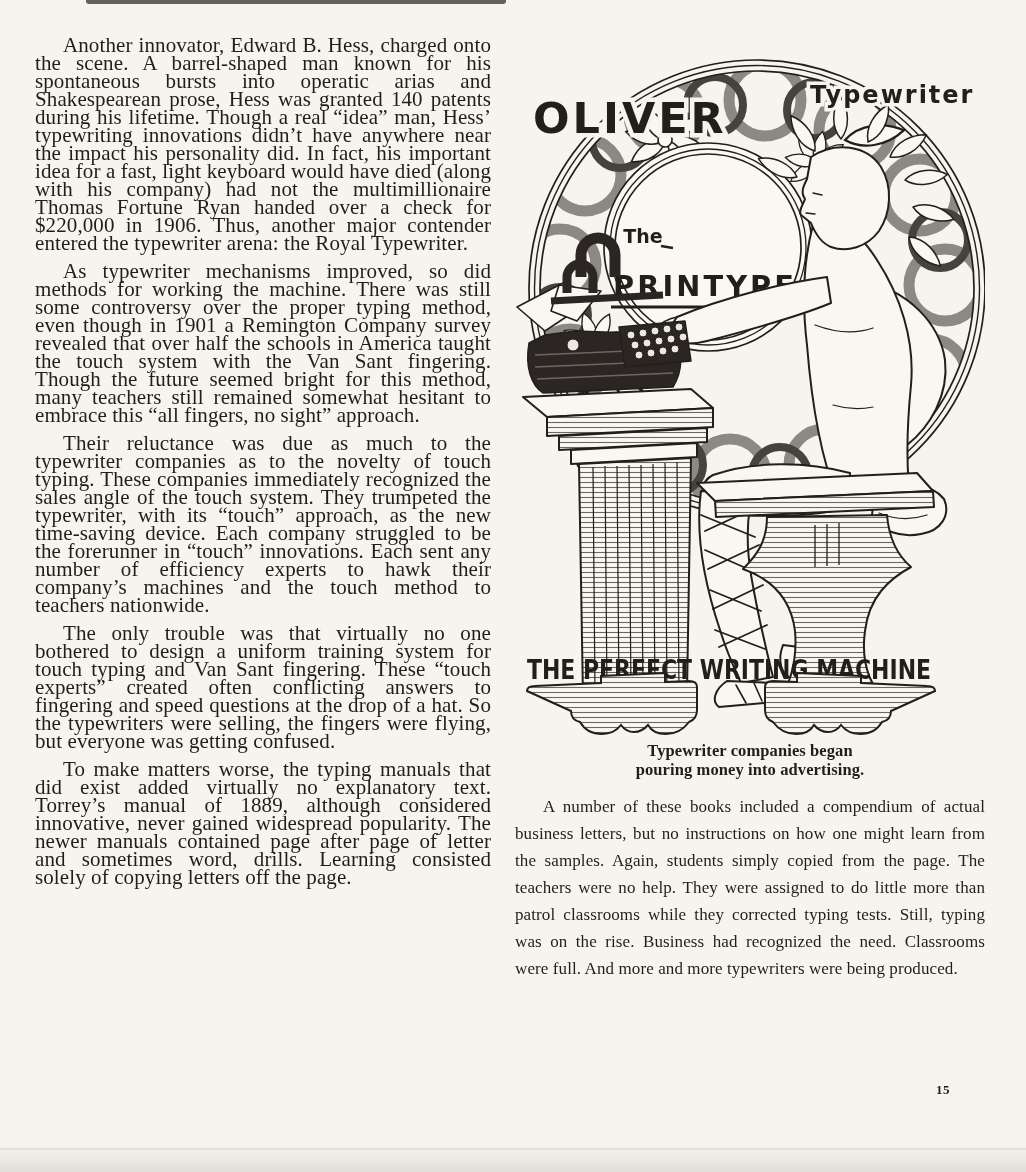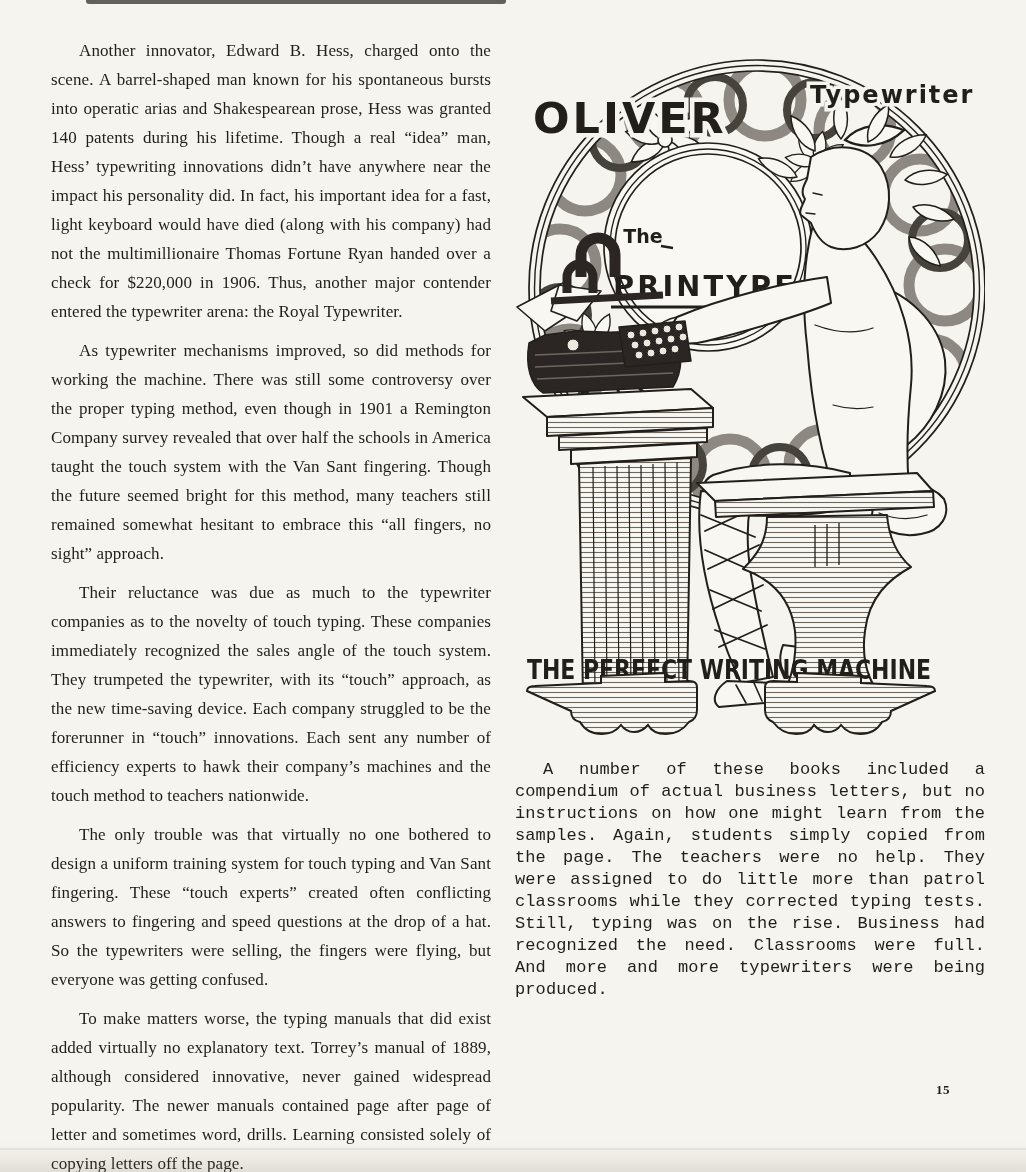--- a/index.html
+++ b/index.html
@@ -18,41 +18,40 @@
     background:linear-gradient(to bottom, rgba(110,104,92,0) 0%, rgba(110,104,92,.07) 55%, rgba(110,104,92,.16) 100%);
   }
   .scan-smudge{
     position:absolute;left:0;top:1148px;width:1026px;height:2px;
     background:rgba(90,84,74,.10);
   }
   .col-left{
     position:absolute;left:35px;top:36px;width:456px;
   }
   .col-left p{
-    margin:0 0 10px 16px;
-    font-size:17px;line-height:29px;
+    margin:0 0 10px 0;
+    font-size:21px;line-height:18px;
     text-align:justify;text-indent:28px;
     letter-spacing:.1px;
   }
   .col-right{
     position:absolute;left:515px;top:45px;width:470px;
   }
   .ad-illustration{display:block;}
   .caption{
     margin-top:-4px;
     text-align:center;
     font-weight:bold;font-size:16.5px;line-height:19px;
     letter-spacing:.1px;
   }
   .col-right .body-par{
     margin:14px 0 0 0;
-    font-size:17px;line-height:22px;
+    font-size:17px;line-height:27px;
     text-align:justify;text-indent:28px;
     letter-spacing:.1px;
-    font-family:Liberation Mono, monospace;
   }
   .page-number{
     position:absolute;left:936px;top:1082px;
     font-size:13px;font-weight:bold;letter-spacing:.5px;
   }
 </style>
 </head>
 <body>
 
 <div class="scan-edge-top"></div>
@@ -249,20 +248,24 @@
 
     <g stroke="#221f1b" stroke-width="2" fill="url(#hl)">
       <use href="#footL"></use>
       <use href="#footL" transform="translate(432,0) scale(-1,1)"></use>
     </g>
 
     <text x="18" y="88" font-family="DejaVu Sans, sans-serif" font-size="43" font-weight="800" letter-spacing="3" fill="#221f1b" paint-order="stroke" stroke="#f6f4ee" stroke-width="9">OLIVER</text>
     <text x="295" y="58" font-family="DejaVu Sans, sans-serif" font-size="24" font-weight="700" letter-spacing="2" fill="#221f1b" paint-order="stroke" stroke="#f6f4ee" stroke-width="7">Typewriter</text>
   </svg>
 
+  <div class="caption">
+    <div>Typewriter companies began</div>
+    <div>pouring money into advertising.</div>
+  </div>
 
   <p class="body-par">A number of these books included a compendium of actual business letters, but no instructions on how one might learn from the samples. Again, students simply copied from the page. The teachers were no help. They were assigned to do little more than patrol classrooms while they corrected typing tests. Still, typing was on the rise. Business had recognized the need. Classrooms were full. And more and more typewriters were being produced.</p>
 </div>
 
 <div class="page-number">15</div>
 
 <div class="scan-smudge"></div>
 <div class="scan-edge-bottom"></div>
 
 </body></html>

